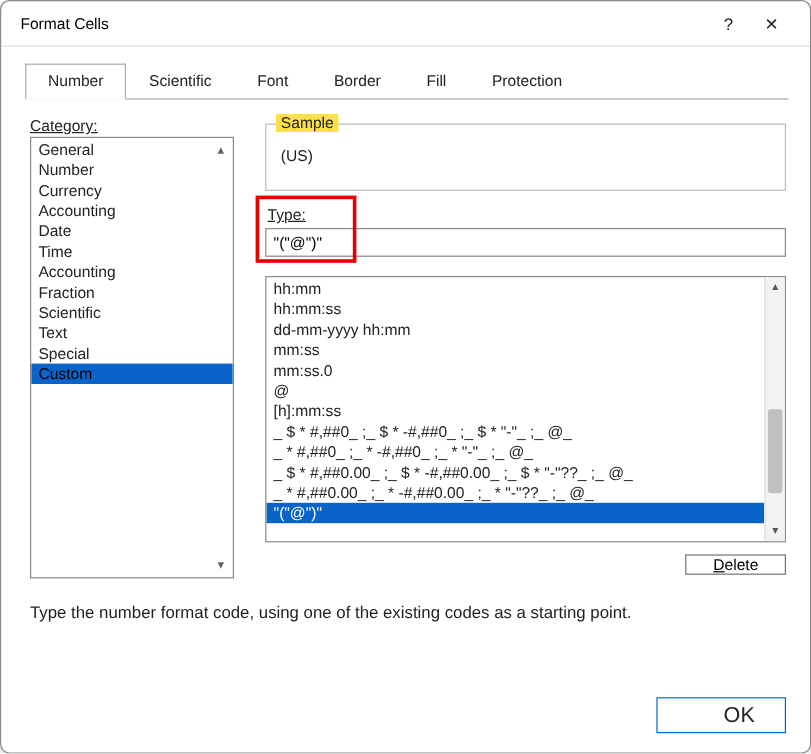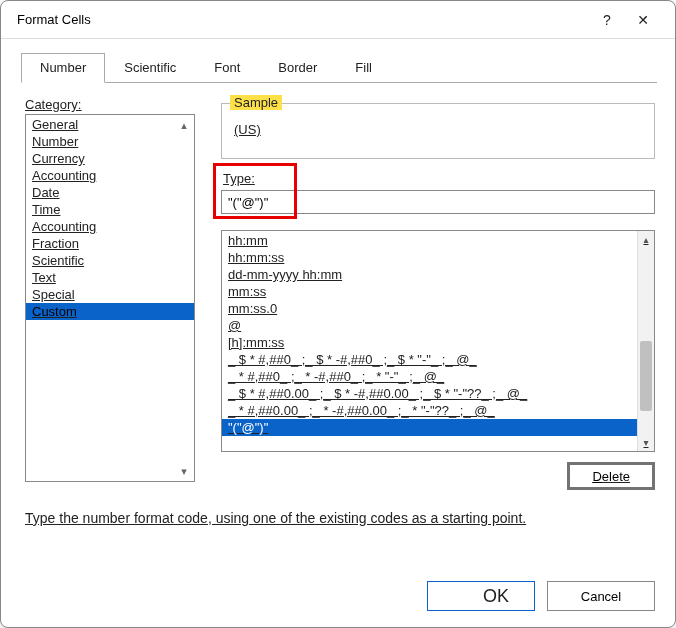--- a/index.html
+++ b/index.html
@@ -40,21 +40,21 @@
     z-index: 3;
   }
   .tab-underline {
     border-bottom: 1px solid #aaa;
     margin: -1px 18px 0 20px;
     position: relative; z-index: 2;
   }
   .content {
     flex: 1; padding: 14px 20px 0 24px;
     font-size: 13px; color: #222;
-    display: flex; flex-direction: column; text-decoration: underline;
+    display: flex; flex-direction: column;
   }
   .top-row { display: flex; gap: 26px; }
   .cat-col { width: 170px; display: flex; flex-direction: column; }
   .cat-label { margin-bottom: 2px; }
   .cat-list {
     border: 1px solid #888;
     height: 368px;
     background: #fff;
     position: relative;
     padding: 1px 0;
@@ -107,22 +107,22 @@
     width: 17px; border-left: 1px solid #ddd;
     display: flex; flex-direction: column;
     background: #f2f2f2;
   }
   .sb-btn { height: 17px; text-align: center; font-size: 10px; color: #555; line-height: 17px; }
   .sb-track { flex: 1; position: relative; }
   .sb-thumb { position: absolute; left: 2px; right: 2px; top: 50%; height: 70px; background: #c0c0c0; border-radius: 2px; }
 
   .delete-row { display: flex; justify-content: flex-end; margin-top: 10px; }
   .btn {
-    border: 3px solid #737373; background: #fff;
-    height: 28px; padding: 0 22px;
+    border: 1px solid #737373; background: #fff;
+    height: 17px; padding: 0 22px;
     font-size: 13px; font-family: inherit;
     cursor: default;
   }
   .hint { margin-top: 20px; font-size: 14px; }
 
   .bottom-row {
     display: flex; justify-content: flex-end; gap: 12px;
     padding: 14px 20px 16px 0;
   }
   .btn-primary {
@@ -145,20 +145,21 @@
     <span class="tb-btn">?</span>
     <span class="tb-btn">✕</span>
   </div>
 
   <div class="tabs" id="tabs">
       <div class="tab active">Number</div>
       <div class="tab">Scientific</div>
       <div class="tab">Font</div>
       <div class="tab">Border</div>
       <div class="tab">Fill</div>
+      <div class="tab">Protection</div>
     </div>
   <div class="tab-underline"></div>
 
   <div class="content">
     <div class="top-row">
 
       <div class="cat-col">
         <div class="cat-label"><span class="u">Category:</span></div>
         <div class="cat-list" id="cat-list">
           <span class="cat-scroll-up">▴</span>
@@ -222,16 +223,15 @@
         </div>
 
       </div>
     </div>
 
     <div class="hint">Type the number format code, using one of the existing codes as a starting point.</div>
   </div>
 
   <div class="bottom-row">
     <button class="btn-primary">OK</button>
-    <button class="btn-default">Cancel</button>
   </div>
 
 </div>
 
 </body></html>

